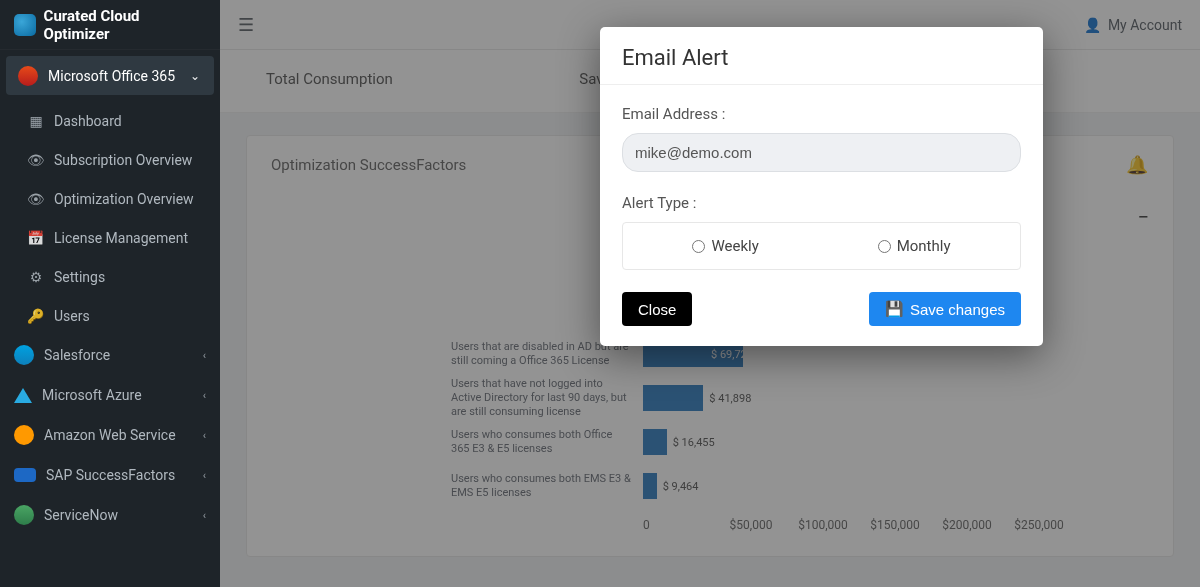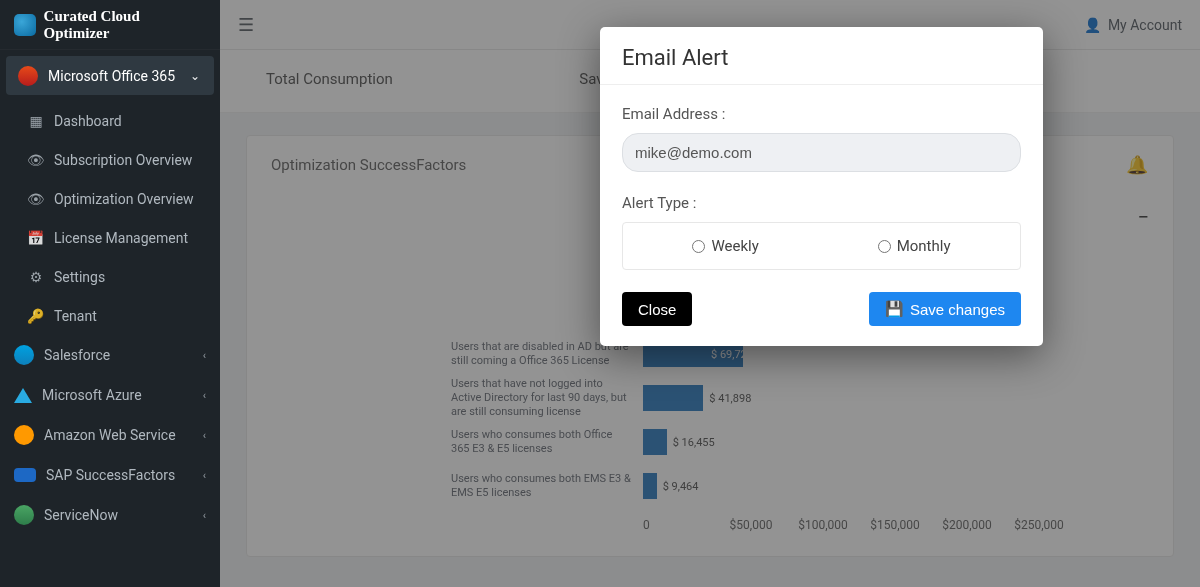--- a/index.html
+++ b/index.html
@@ -1,21 +1,21 @@
 <!DOCTYPE html>
 <html><head>
 <meta charset="utf-8">
 <style>
   * { box-sizing: border-box; margin: 0; padding: 0; }
   html, body { width: 1200px; height: 587px; font-family: -apple-system, "Segoe UI", Roboto, sans-serif; overflow: hidden; background:#f4f4f4;}
   body { display:flex; }
 
   
   .sidebar { width: 220px; height: 100%; background:#1e2429; color:#b9c1c9; flex:0 0 220px; display:flex; flex-direction:column; }
-  .brand { display:flex; align-items:center; gap:8px; padding:0 14px; height:50px; color:#fff; font-weight:700; font-size:15px; border-bottom:1px solid rgba(255,255,255,.03);font-family:Liberation Serif, serif;}
+  .brand { display:flex; align-items:center; gap:8px; padding:0 14px; height:50px; color:#fff; font-weight:700; font-size:15px; border-bottom:1px solid rgba(255,255,255,.03);}
   .brand-icon { width:22px; height:22px; border-radius:5px; background:radial-gradient(circle at 35% 35%, #3aa6d8, #0a6aa1); }
   .nav-header, .nav-item { display:flex; align-items:center; padding:0 14px; height:39px; cursor:pointer; font-size:14px; gap:10px;}
   .nav-header { background:#2f3941; color:#fff; border-radius:4px; margin:6px; padding-left:12px; }
   .nav-header .caret { margin-left:auto; font-size:12px; opacity:.9; }
   .nav-item { color:#b0b8bf; padding-left:28px; }
   .nav-item .trail-caret { margin-left:auto; font-size:11px; opacity:.8; }
   .icon { width:16px; display:inline-flex; justify-content:center; opacity:.85; }
   .section-item { padding-left:14px; height:40px; }
   .service-icon { width:20px; height:20px; border-radius:50%; display:inline-block; }
   .svc-sf  { background:linear-gradient(#00a1e0,#0d80bb); }
@@ -93,21 +93,21 @@
       <div class="nav-item">
         <span class="icon">📅</span>
         <span>License Management</span>
       </div>
       <div class="nav-item">
         <span class="icon">⚙</span>
         <span>Settings</span>
       </div>
       <div class="nav-item">
         <span class="icon">🔑</span>
-        <span>Tenant</span>
+        <span>Users</span>
       </div>
     </div>
   <div id="service-list">
       <div class="nav-item section-item">
         <span class="service-icon svc-sf"></span>
         <span>Salesforce</span>
         <span class="trail-caret">‹</span>
       </div>
       <div class="nav-item section-item">
         <span class="service-icon svc-az"></span>

